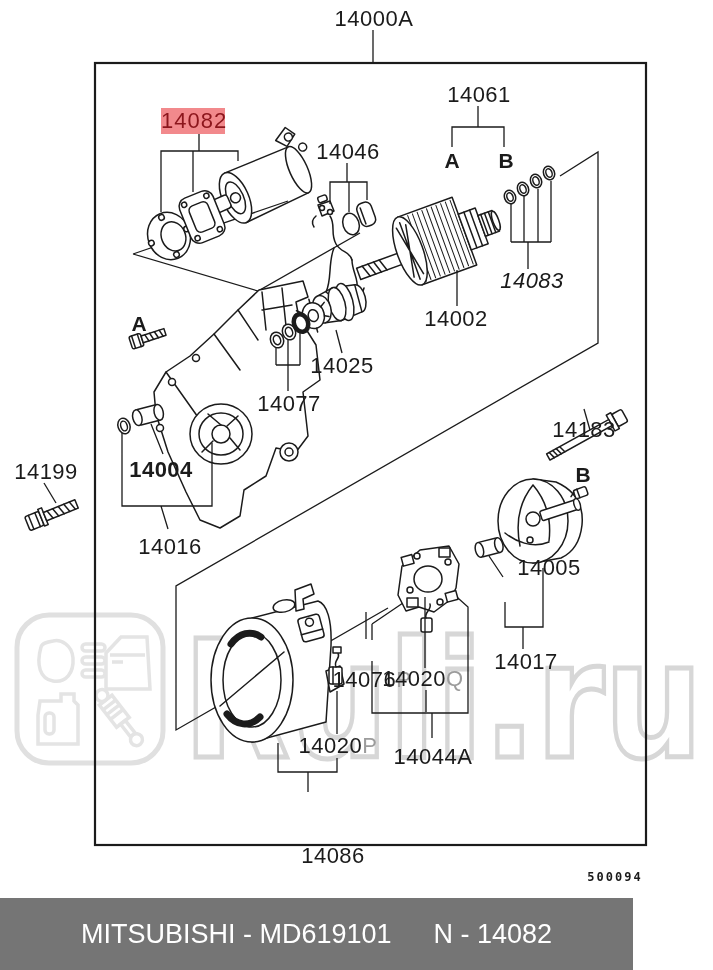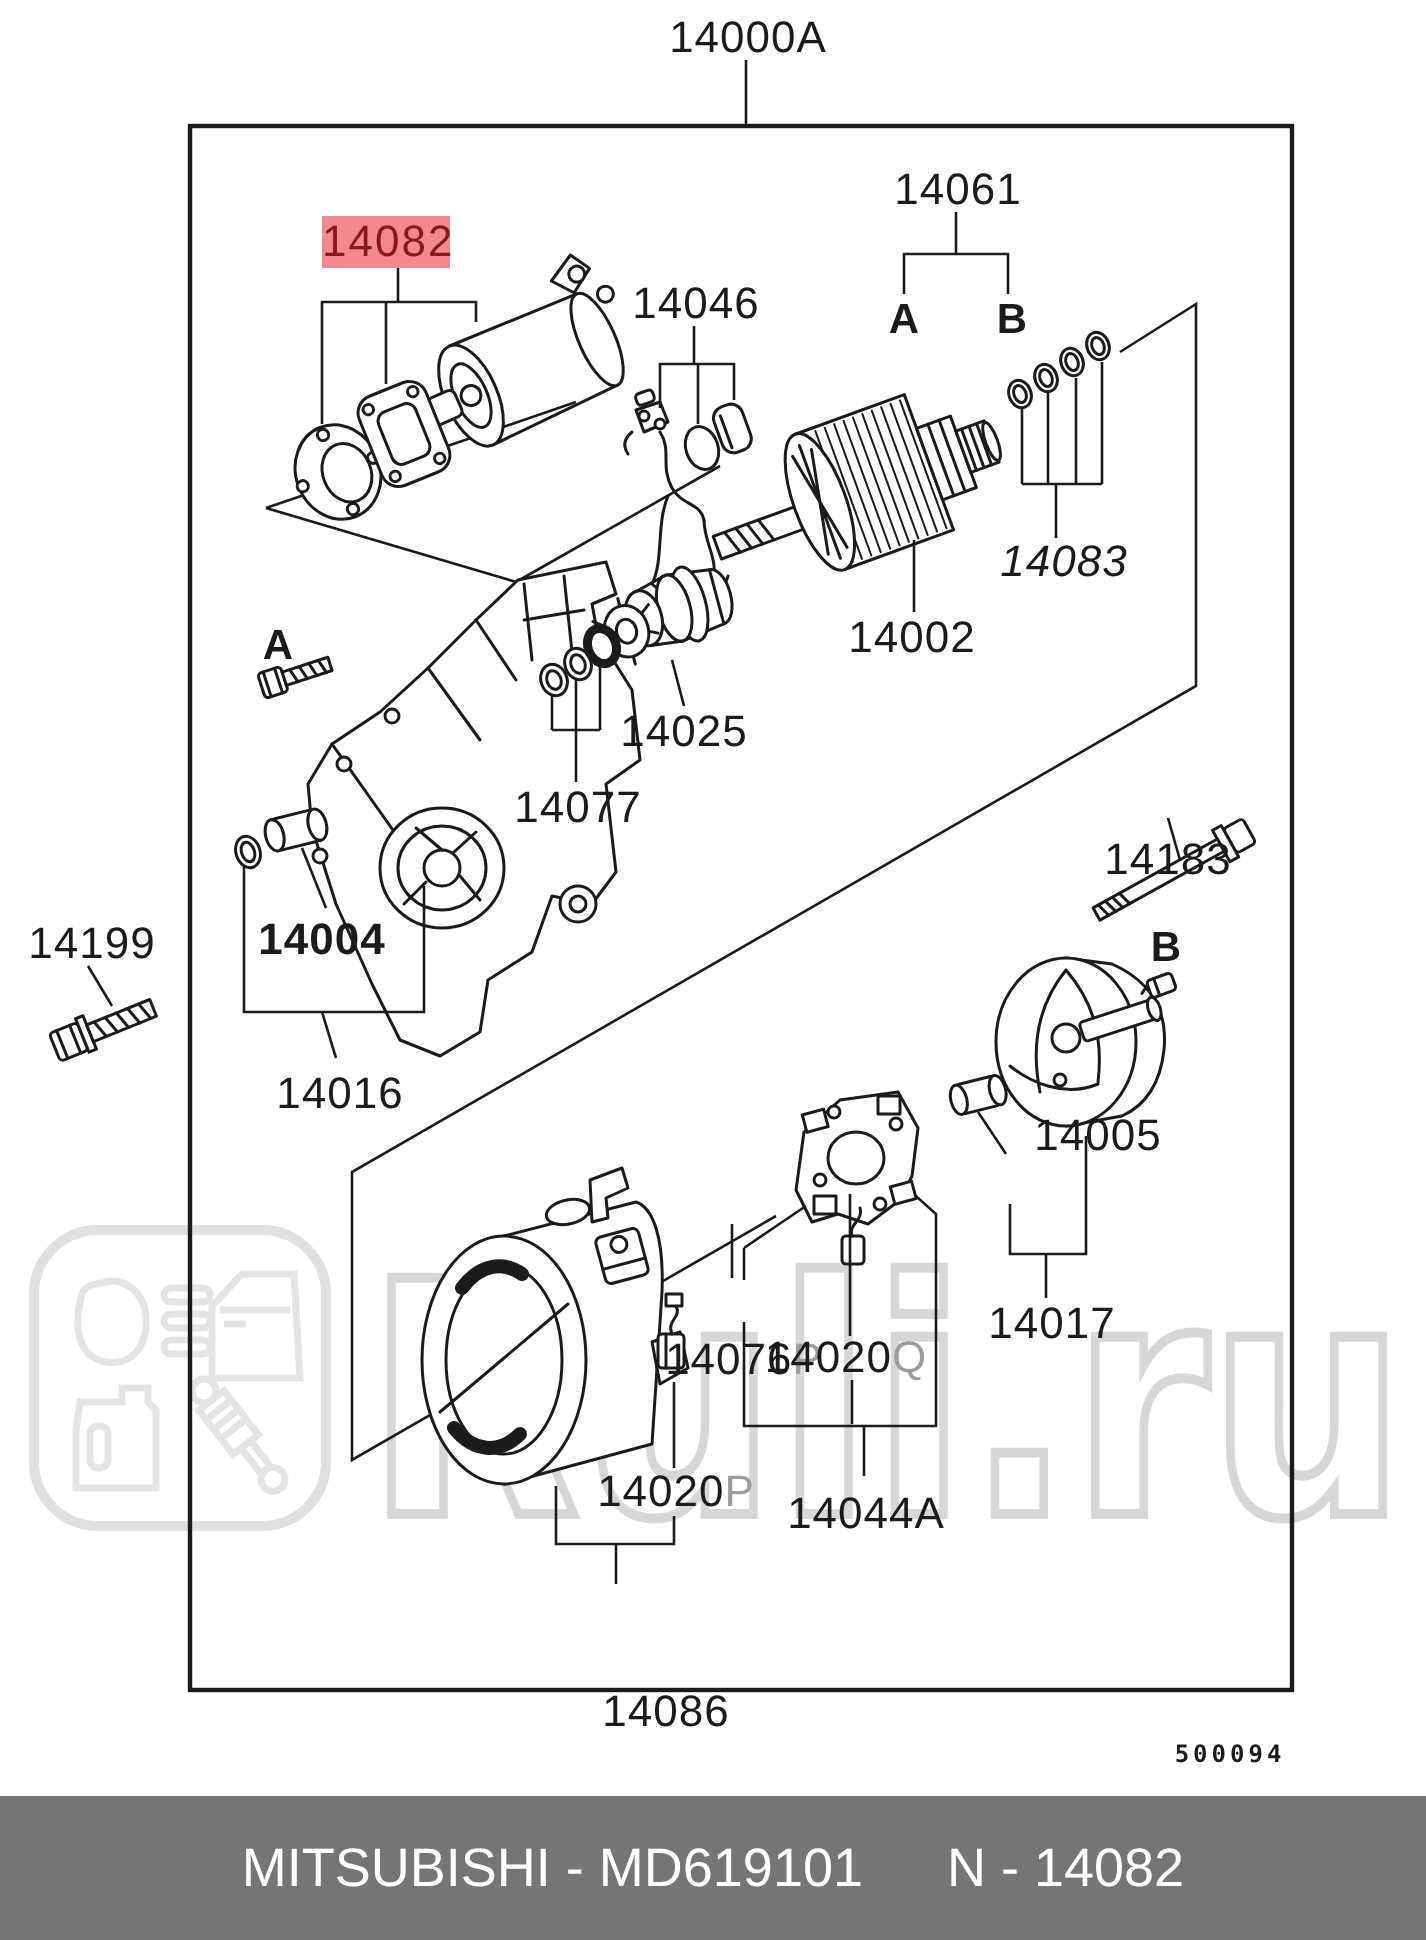--- a/index.html
+++ b/index.html
@@ -11,21 +11,21 @@
   .plabel .sfx{color:#9c9c9c}
   .vletter{position:absolute;transform:translate(-50%,-50%);font-size:21px;font-weight:bold;
            color:#1b1b1b;line-height:1}
   #assembly-label{position:absolute;left:374px;top:19px;transform:translate(-50%,-50%);
                   font-size:22px;color:#1b1b1b;letter-spacing:.5px}
   #highlight{position:absolute;left:161px;top:108px;width:64px;height:26px;line-height:26px;
              text-align:center;font-size:22px;letter-spacing:1px}
   #sheet-number{position:absolute;left:615px;top:877px;transform:translate(-50%,-50%);
                 font-family:"DejaVu Sans Mono",monospace;font-weight:bold;font-size:12px;
                 letter-spacing:2px;color:#1b1b1b}
-  #footer{position:absolute;left:0;top:898px;width:713px;height:72px;display:flex;
+  #footer{position:absolute;left:0;top:898px;width:633px;height:72px;display:flex;
           align-items:center;justify-content:center;gap:42px;font-size:27px;color:#fff}
 </style>
 </head>
 <body>
 
 <div id="stage">
 
   <svg id="drawing" width="713" height="970" viewBox="0 0 713 970">
 
     <g stroke="#e0e0e0" fill="none" stroke-width="5">

